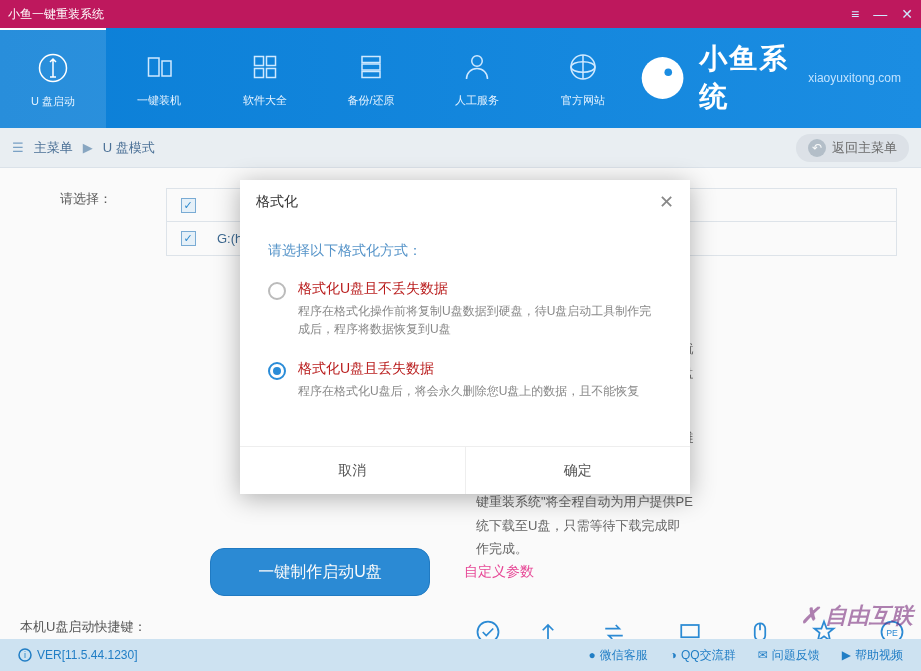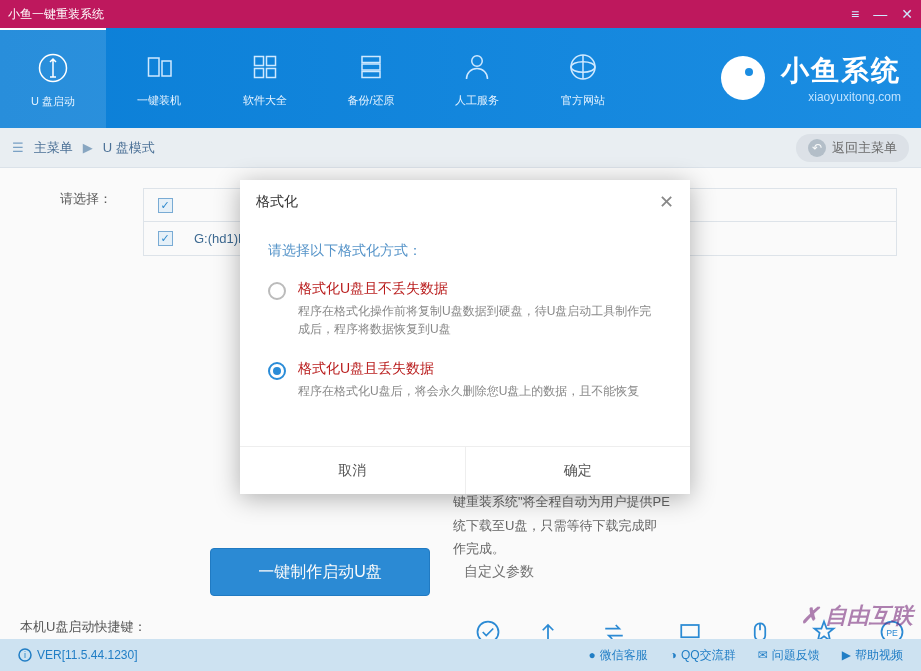--- a/index.html
+++ b/index.html
@@ -8,45 +8,45 @@
 .titlebar { height: 28px; background: #be185d; display: flex; align-items: center; padding: 0 8px; color: #fff; font-size: 12px; justify-content: space-between; }
 .titlebar-btns { display: flex; gap: 14px; }
 .titlebar-btn { color: #cfe9ff; cursor: pointer; font-size: 14px; }
 
 .topnav { height: 100px; background: linear-gradient(to right, #0b7fd7, #1b8de2); display: flex; align-items: center; }
 .nav-item { width: 106px; height: 100px; display: flex; flex-direction: column; align-items: center; justify-content: center; color: #e6f3ff; cursor: pointer; gap: 8px; }
 .nav-item.active { background: rgba(255,255,255,0.12); border-top: 2px solid #fff; }
 .nav-label { font-size: 11px; }
 .nav-icon { width: 36px; height: 36px; }
 .brand { flex: 1; display: flex; align-items: center; justify-content: flex-end; padding-right: 20px; gap: 10px; }
-.brand-text { display:flex; flex-direction:column; align-items:flex-end; }
+.brand-text { display:flex; flex-direction:row; align-items:center; }
 .brand-main { color:#fff; font-size:28px; font-weight:bold; letter-spacing:2px; }
 .brand-sub { color:#bfe2ff; font-size:12px; }
 
 .breadcrumb { height: 40px; background: #eef3f7; display: flex; align-items: center; padding: 0 12px; justify-content: space-between; border-bottom: 1px solid #dfe7ee; }
 .crumb-left { display: flex; align-items: center; gap: 10px; color: #4b7299; font-size: 13px; }
 .crumb-icon { color:#7ca4c9; }
 .crumb-sep { color:#8aa9c5; }
 .back-main { display:flex; align-items:center; gap:6px; background:#e0e6ec; border-radius:14px; padding:5px 12px; color:#6b6b6b; font-size:13px; cursor:pointer; }
 .back-icon { width:18px; height:18px; border-radius:50%; background:#b6c2cc; display:flex; align-items:center; justify-content:center; color:#fff; font-size:12px; }
 
-.main { position: relative; padding: 20px 24px 10px 13px; color:#555; font-size:13px; }
+.main { position: relative; padding: 20px 24px 10px 36px; color:#555; font-size:13px; }
 .row-label { position:absolute; left:60px; top:22px; color:#5a5a5a; }
 .table-area { margin-left:130px; }
 .thead, .trow { display:flex; align-items:center; height:34px; border:1px solid #e2e8ee; }
 .trow { border-top:none; }
 .cell-ck { width:42px; display:flex; justify-content:center; }
 .ckbox { width:15px; height:15px; border:1px solid #7aaed8; background:#eaf5fd; display:flex; align-items:center; justify-content:center; color:#2a8ad0; font-size:11px; }
 .cell-name { flex:1; padding-left:8px; color:#3c6a93; font-size:13px; }
 .thead .cell-name { color:#666; text-align:center; padding-left:0; }
 .text-block { margin-left: 440px; margin-top: 40px; color:#666; width:420px; line-height:1.8; font-size:13px; }
 .para { margin-bottom:18px; }
 
-.make-btn { width:220px; height:48px; background:#2a8cd8; color:#fff; border:1px solid #1e7bc6; display:flex; align-items:center; justify-content:center; font-size:16px; border-radius:4px; cursor:pointer; position:absolute; left:210px; top:380px; }
-.custom-link { position:absolute; left:464px; top:395px; color:#737373; font-size:14px; cursor:pointer; }
+.make-btn { width:220px; height:48px; background:#2a8cd8; color:#fff; border:1px solid #1e7bc6; display:flex; align-items:center; justify-content:center; font-size:16px; border-radius:14px; cursor:pointer; position:absolute; left:210px; top:380px; }
+.custom-link { position:absolute; left:464px; top:395px; color:#ec4899; font-size:14px; cursor:pointer; }
 
 .hotkey-area { position:absolute; left:20px; top:450px; font-size:13px; color:#555; }
 .hotkey-val { color:#2a8cd8; font-size:24px; font-weight:bold; margin-top:4px; margin-left:20px; }
 
 .bottom-icons { position:absolute; left:470px; top:450px; display:flex; gap:28px; }
 .bic { display:flex; flex-direction:column; align-items:center; gap:4px; color:#2a8cd8; font-size:12px; cursor:pointer; }
 .bic svg { width:28px; height:28px; }
 
 .statusbar { position:absolute; bottom:0; left:0; right:0; height:32px; background:#d1e7f6; display:flex; align-items:center; padding:0 18px; font-size:12px; color:#1f7fc9; gap:28px; }
 .statusbar .ver { display:flex; align-items:center; gap:5px; }

